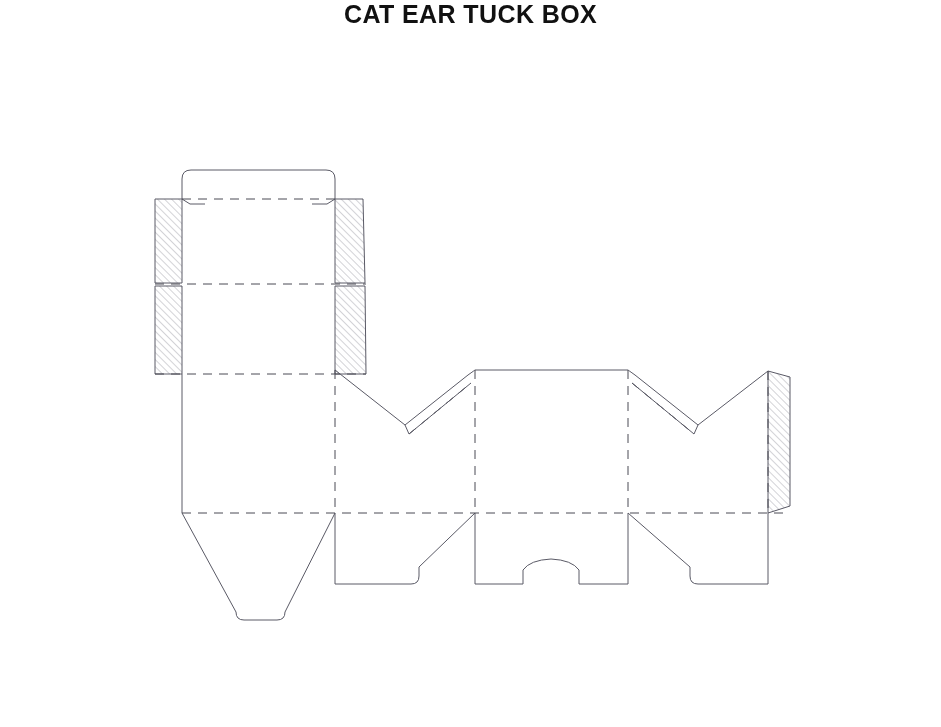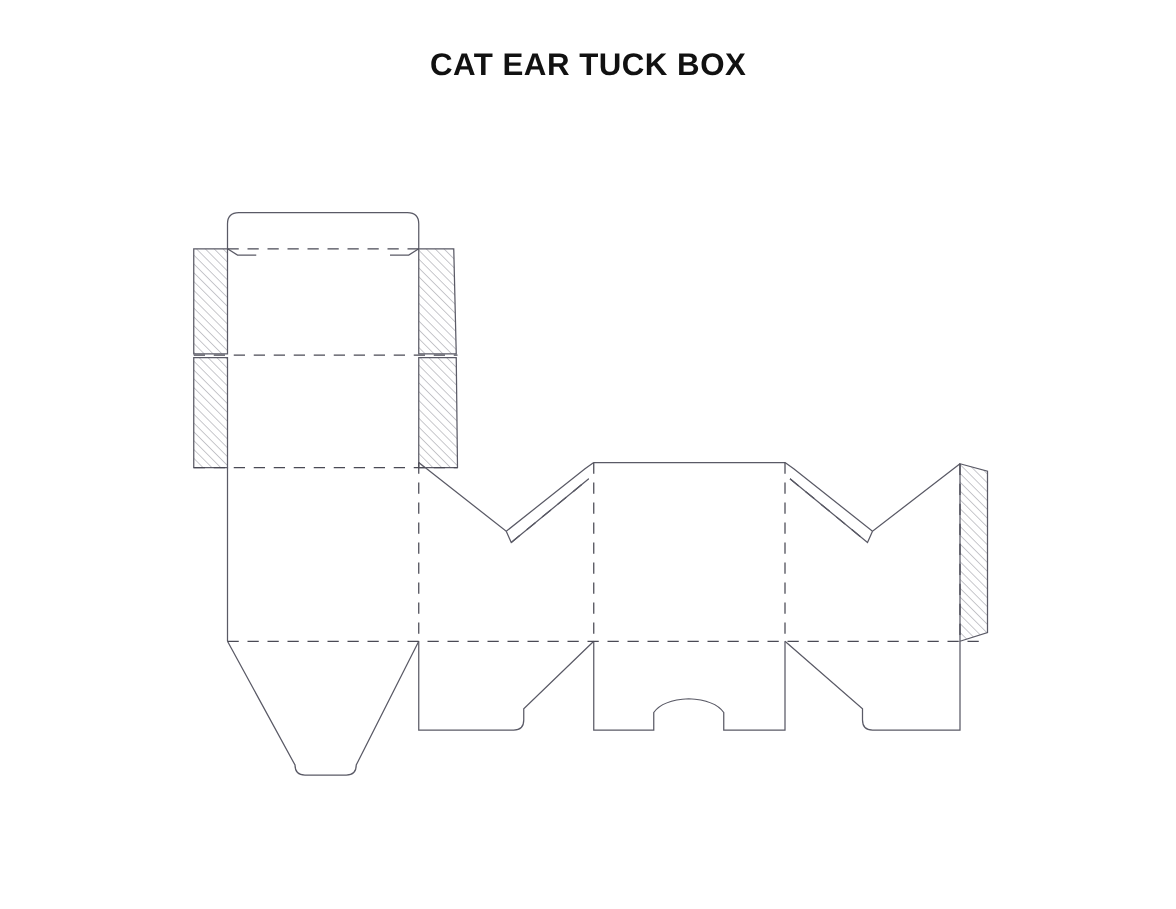--- a/index.html
+++ b/index.html
@@ -20,21 +20,20 @@
     width: 941px;
     height: 727px;
     background: #ffffff;
   }
   #title {
     position: absolute;
     top: 0;
     left: 0;
     width: 941px;
     text-align: center;
-    padding-top: 38px;
     font-size: 25px;
     font-weight: bold;
     letter-spacing: 0.4px;
     color: #111111;
     font-family: "Liberation Sans", sans-serif;
     user-select: none;
   }
   #dieline-svg {
     position: absolute;
     top: 0;

